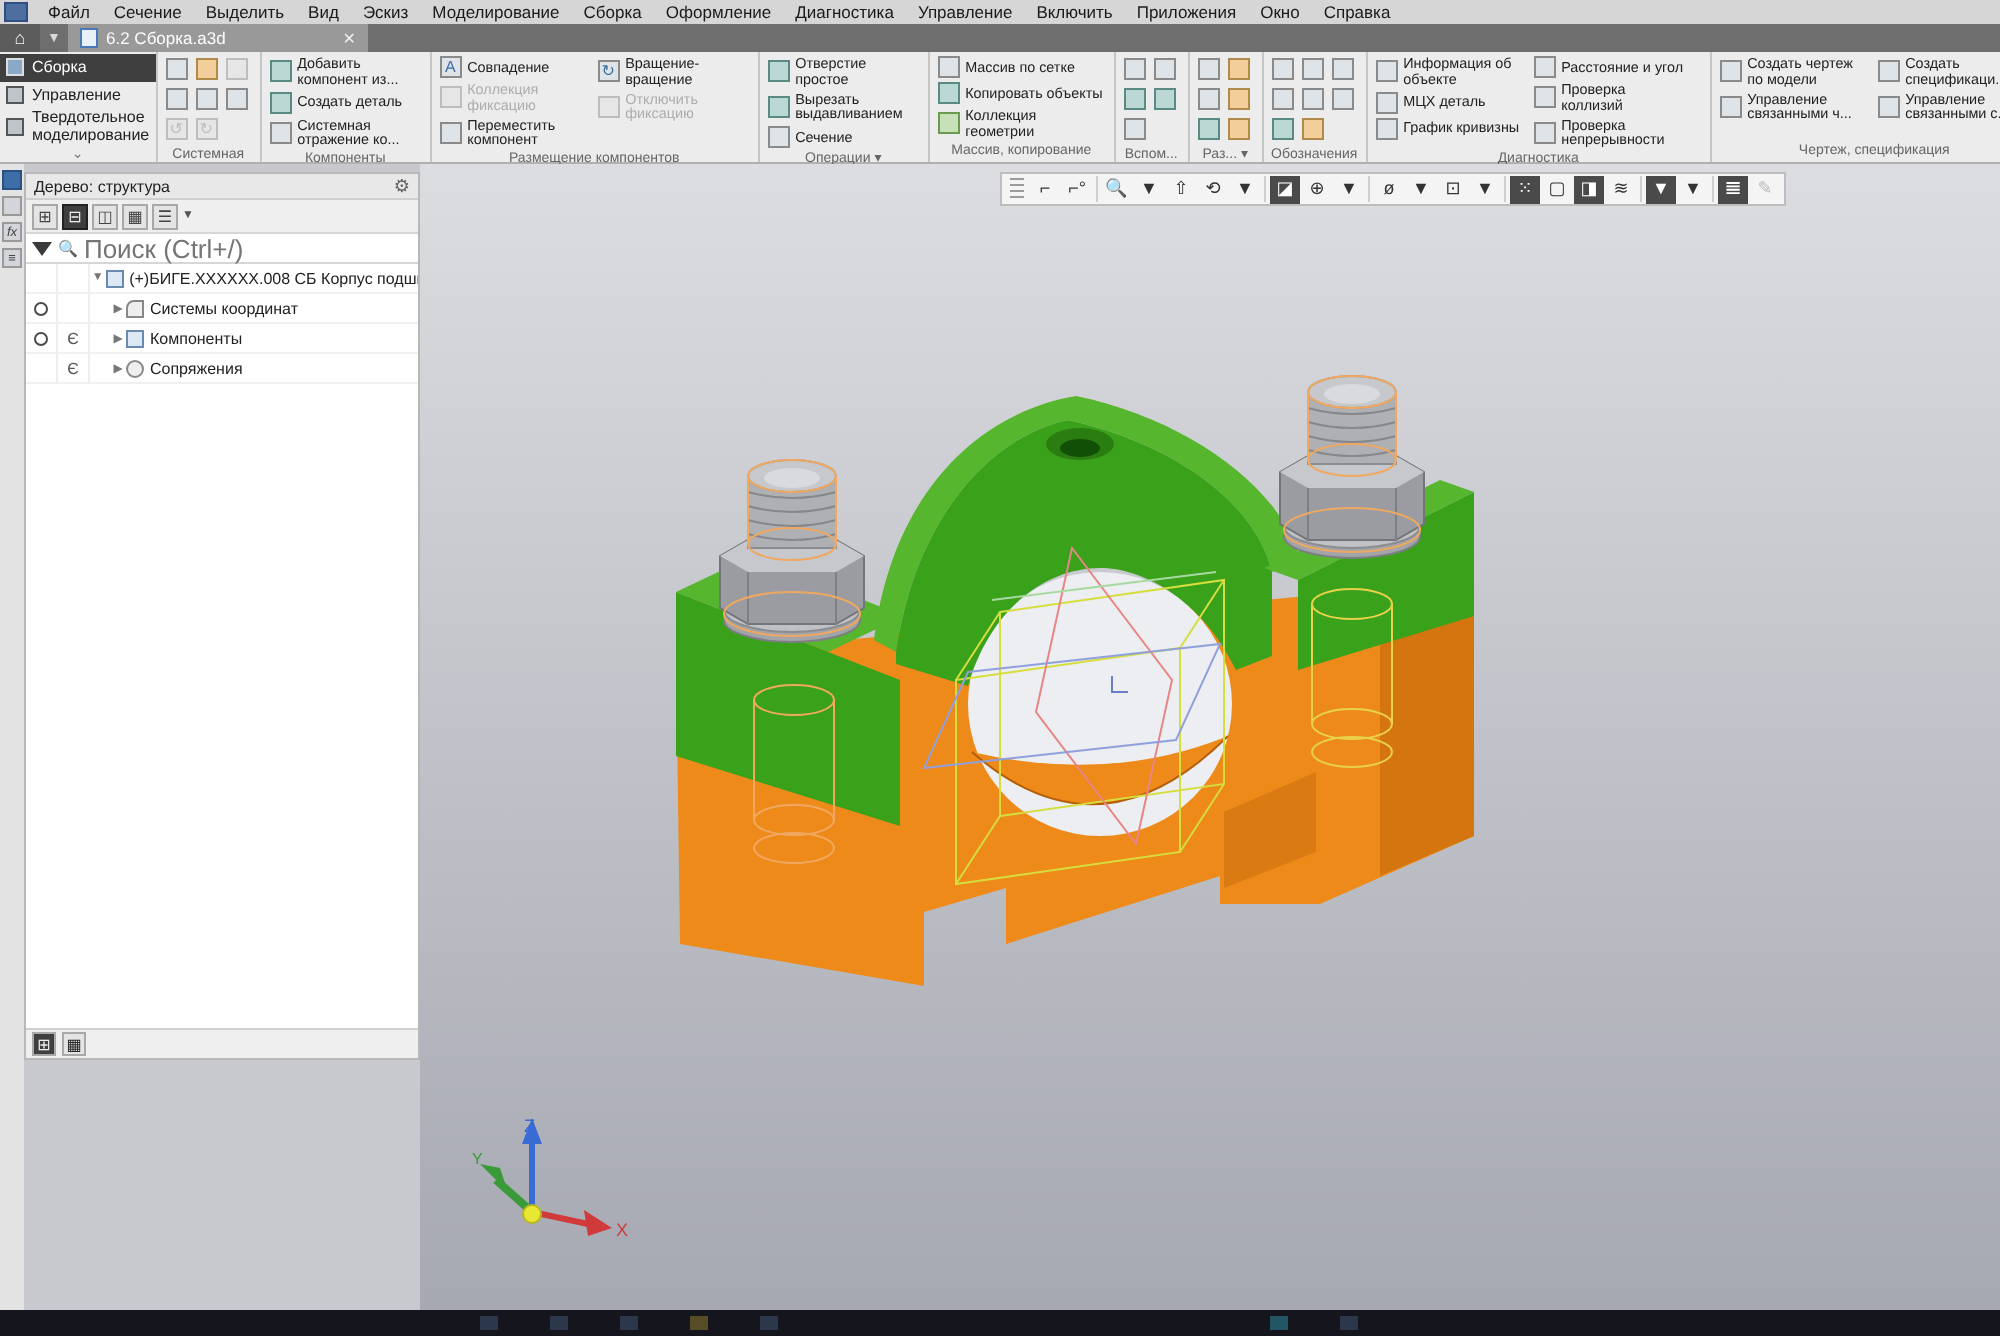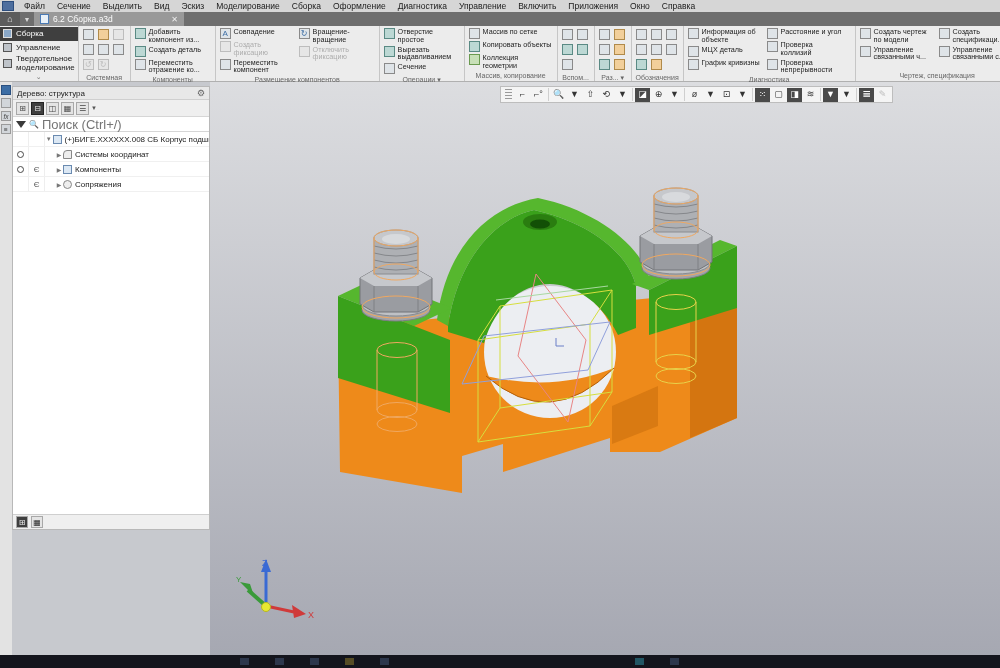--- a/index.html
+++ b/index.html
@@ -30,21 +30,21 @@
   .mode.sel { background:#3f3f3f; color:#fff; }
   .mode .micn { width:9px; height:9px; border:1px solid #555; background:#bfc4ca; flex:none; }
   .mode.sel .micn { background:#8aa8c8; border-color:#ddd; }
   .mode.tall { height:20px; line-height:1.05;justify-content:center; }
   .modes .collapse { margin-top:auto; text-align:center; font-size:7px; color:#777; height:9px; }
 
   .rgroup { border-right:1px solid #c6c6c6; display:flex; flex-direction:column; }
   .rbody { flex:1; display:flex; gap:3px; padding:2px 4px 0 4px; }
   .rlabel { height:11px; font-size:7px; color:#666; text-align:center; line-height:11px; white-space:nowrap; padding:0 3px; }
   .rcol { display:flex; flex-direction:column; justify-content:flex-start; gap:2px; }
-  .rbtn { display:flex; align-items:flex-start; gap:3px; font-size:7.2px; line-height:1.08; color:#222; }
+  .rbtn { display:flex; align-items:center; gap:3px; font-size:7.2px; line-height:1.08; color:#222; }
   .rbtn.dis { color:#adadad; }
   .rbtn .txt { width:62px; }
   .rbtn .txt.w { width:70px; }
   .ri { width:11px; height:11px; flex:none; border:1px solid #8a8a8a; background:#dfe4e8; display:inline-block; font-size:8px; line-height:10px; text-align:center; color:#3d6ea5; }
   .ri.o { background:#f2cf9a; border-color:#b08a4a; }
   .ri.t { background:#bcd8d4; border-color:#5a8a84; }
   .ri.g { background:#c8e0b8; border-color:#6a9a50; }
   .ri.dis { background:#e6e6e6; border-color:#bdbdbd; color:#bdbdbd; }
   .igrid { display:grid; grid-template-columns:repeat(3,13px); grid-auto-rows:13px; gap:2px; align-content:start; padding-top:1px; }
   .igrid.c2 { grid-template-columns:repeat(2,13px); }
@@ -167,37 +167,37 @@
           <div class="rbtn">
               <span class="ri t"></span>
               <span class="txt">Добавить компонент из...</span>
             </div>
           <div class="rbtn">
               <span class="ri t"></span>
               <span class="txt">Создать деталь</span>
             </div>
           <div class="rbtn">
               <span class="ri"></span>
-              <span class="txt">Переместить отражение ко...</span>
+              <span class="txt">Системная отражение ко...</span>
             </div>
         </div>
       </div>
       <div class="rlabel">Компоненты</div>
     </div>
 
     <div class="rgroup">
       <div class="rbody">
         <div class="rcol">
           <div class="rbtn">
               <span class="ri">A</span>
               <span class="txt">Совпадение</span>
             </div>
           <div class="rbtn dis">
               <span class="ri dis"></span>
-              <span class="txt">Создать фиксацию</span>
+              <span class="txt">Коллекция фиксацию</span>
             </div>
           <div class="rbtn">
               <span class="ri"></span>
               <span class="txt">Переместить компонент</span>
             </div>
         </div>
         <div class="rcol">
           <div class="rbtn">
               <span class="ri">↻</span>
               <span class="txt">Вращение-вращение</span>

